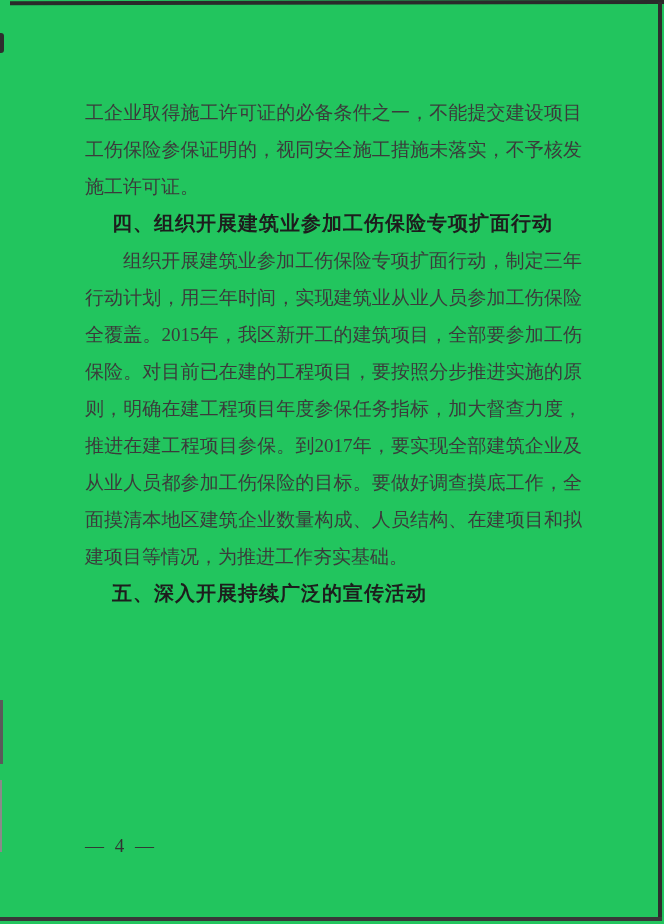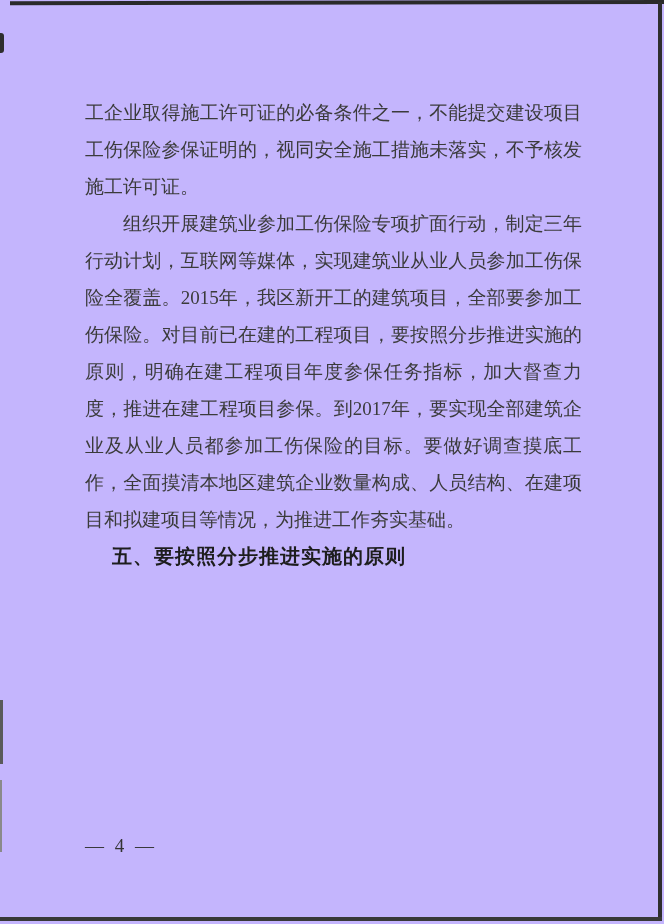--- a/index.html
+++ b/index.html
@@ -5,21 +5,21 @@
   * { margin: 0; padding: 0; box-sizing: border-box; }
   html, body { background: #ffffff; }
   body {
     font-family: "Liberation Serif", serif;
     width: 664px; height: 924px;
     overflow: hidden;
   }
   .page {
     position: relative;
     width: 664px; height: 924px;
-    background: #c4b5fd;
+    background: #22c55e;
     overflow: hidden;
   }
   
   .scan-edge-top {
     position: absolute; top: 0; left: 10px; right: 0; height: 4px;
     background: #2a2a2a; transform: rotate(-0.12deg); transform-origin: right top;
   }
   .scan-edge-right {
     position: absolute; top: 2px; bottom: 4px; right: 2px; width: 4px;
     background: #2e2e2e;
@@ -71,19 +71,20 @@
 
   <div class="scan-edge-top"></div>
   <div class="scan-edge-right"></div>
   <div class="scan-edge-bottom"></div>
   <div class="scan-blob-topleft"></div>
   <div class="scan-mark-left-1"></div>
   <div class="scan-mark-left-2"></div>
 
   <div class="content">
     <div class="para">工企业取得施工许可证的必备条件之一，不能提交建设项目工伤保险参保证明的，视同安全施工措施未落实，不予核发施工许可证。</div>
-    <div class="para indent">组织开展建筑业参加工伤保险专项扩面行动，制定三年行动计划，互联网等媒体，实现建筑业从业人员参加工伤保险全覆盖。2015年，我区新开工的建筑项目，全部要参加工伤保险。对目前已在建的工程项目，要按照分步推进实施的原则，明确在建工程项目年度参保任务指标，加大督查力度，推进在建工程项目参保。到2017年，要实现全部建筑企业及从业人员都参加工伤保险的目标。要做好调查摸底工作，全面摸清本地区建筑企业数量构成、人员结构、在建项目和拟建项目等情况，为推进工作夯实基础。</div>
-    <div class="heading">五、要按照分步推进实施的原则</div>
+    <div class="heading">四、组织开展建筑业参加工伤保险专项扩面行动</div>
+    <div class="para indent">组织开展建筑业参加工伤保险专项扩面行动，制定三年行动计划，用三年时间，实现建筑业从业人员参加工伤保险全覆盖。2015年，我区新开工的建筑项目，全部要参加工伤保险。对目前已在建的工程项目，要按照分步推进实施的原则，明确在建工程项目年度参保任务指标，加大督查力度，推进在建工程项目参保。到2017年，要实现全部建筑企业及从业人员都参加工伤保险的目标。要做好调查摸底工作，全面摸清本地区建筑企业数量构成、人员结构、在建项目和拟建项目等情况，为推进工作夯实基础。</div>
+    <div class="heading">五、深入开展持续广泛的宣传活动</div>
   </div>
 
   <div class="page-number">— 4 —</div>
 
 </div>
 
 </body></html>

